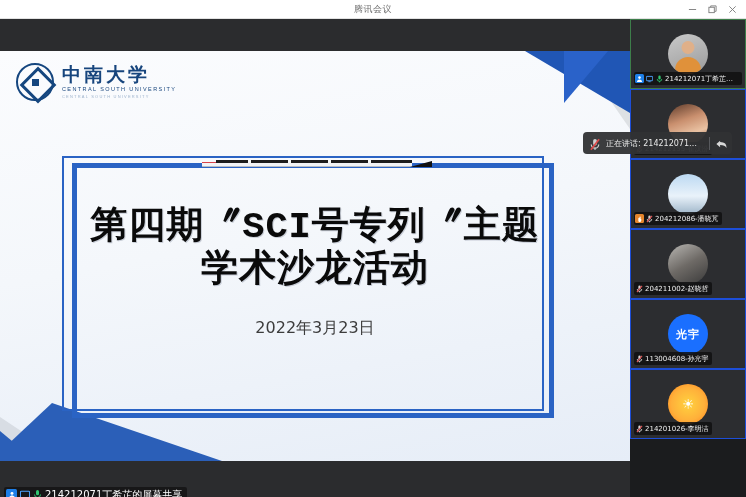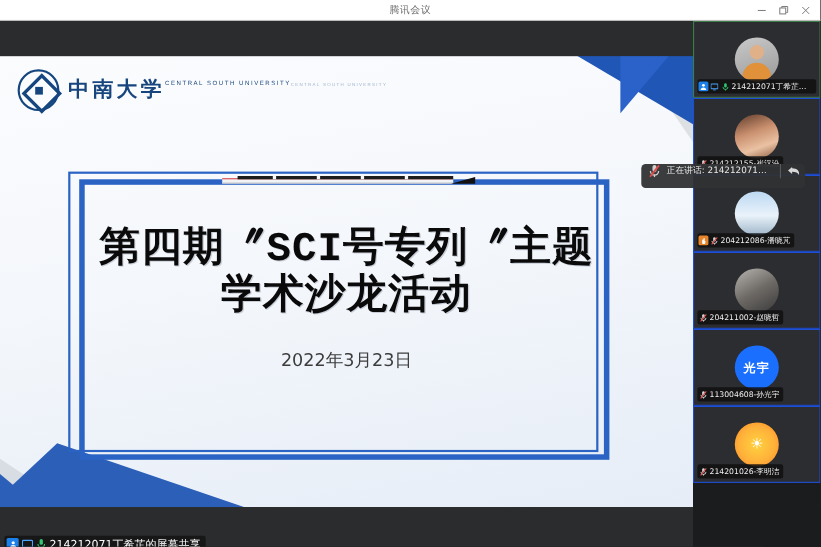--- a/index.html
+++ b/index.html
@@ -118,21 +118,21 @@
     width: 20px; height: 20px;
     border: 3px solid #15467f;
     transform: rotate(45deg);
   }
   #logo-mark::after {
     content: "";
     position: absolute; left: 14px; top: 14px;
     width: 7px; height: 7px;
     background: #15467f;
   }
-  #logo-text { display: flex; flex-direction: row; }
+  #logo-text { display: flex; flex-direction: column; }
   #logo-cn {
     font-size: 19px; font-weight: bold; color: #17457d;
     letter-spacing: 3px; line-height: 1.05;
     font-family: "DejaVu Sans", sans-serif;
   }
   #logo-en {
     font-size: 5.5px; color: #17457d; letter-spacing: 1.4px;
     margin-top: 1px;
   }
   #logo-en2 {
@@ -298,24 +298,23 @@
   }
   .chip.sm { width: 9px; height: 9px; }
   .chip.sm svg { width: 7px; height: 8px; }
 
   
   #speaking-toast {
     position: absolute; left: 583px; top: 113px;
     height: 22px;
     background: rgba(48,49,52,.95);
     border-radius: 4px;
-    display: flex; 
+    display: flex; align-items: center;
     padding: 0 4px 0 6px;
     z-index: 40;
-    margin-top: 17px;
   }
   #speaking-toast .mic-off-ico { width: 12px; height: 13px; margin-right: 5px; flex: 0 0 auto; }
   #speaking-toast .txt {
     font-size: 8px; color: #e8e8e8; white-space: nowrap;
     max-width: 96px; overflow: hidden; text-overflow: ellipsis;
     font-family: "DejaVu Sans", sans-serif;
   }
   #speaking-toast .divider {
     width: 1px; height: 13px; background: #585a5e; margin: 0 5px 0 7px;
   }

